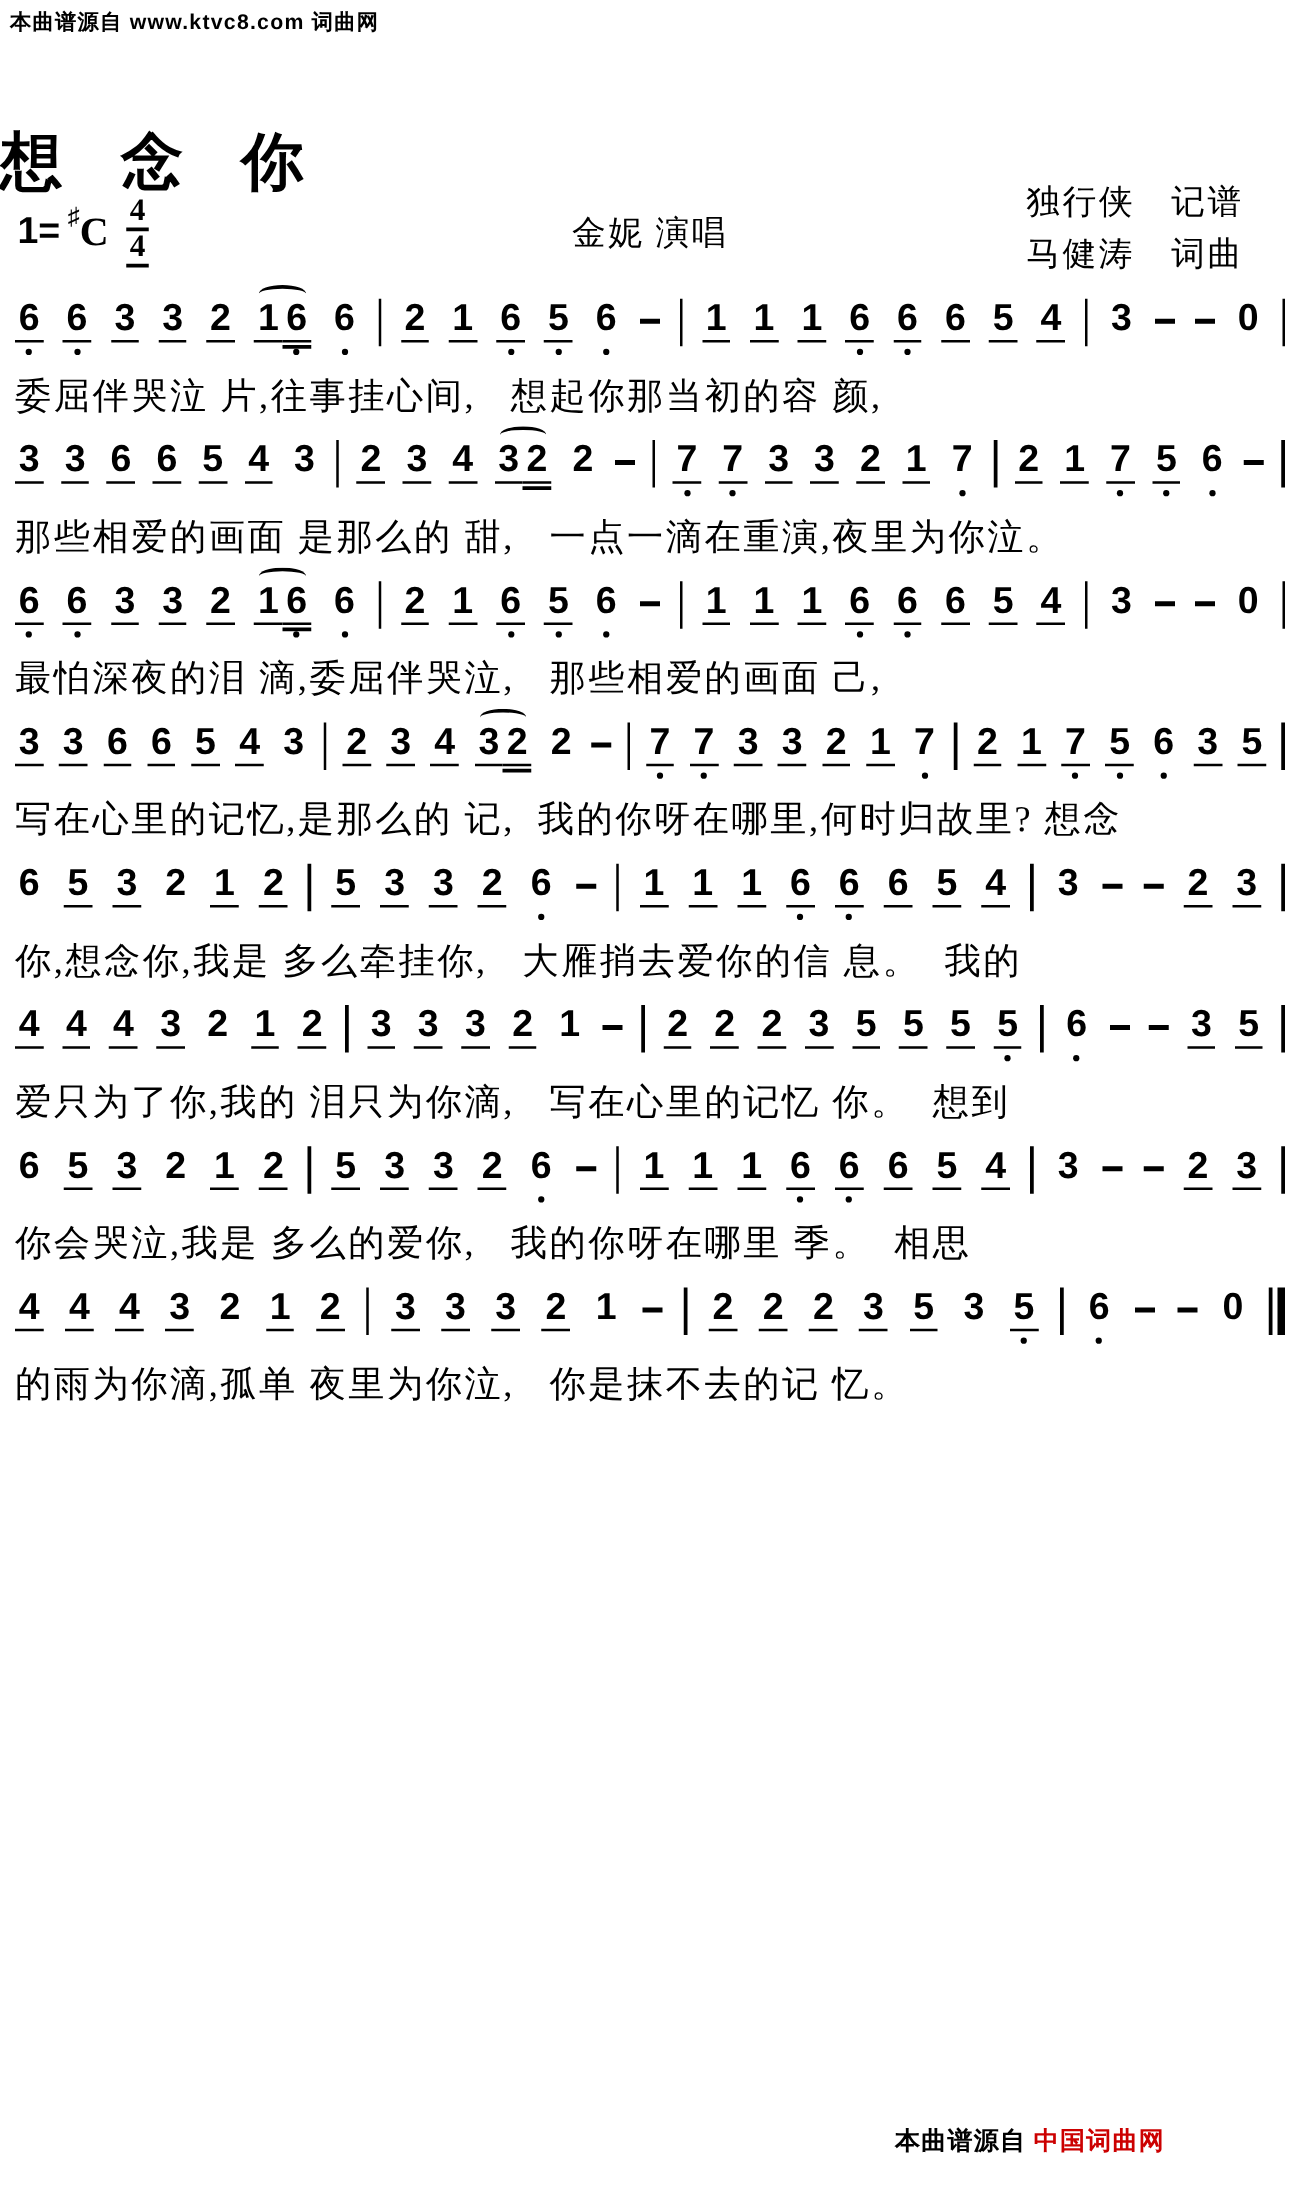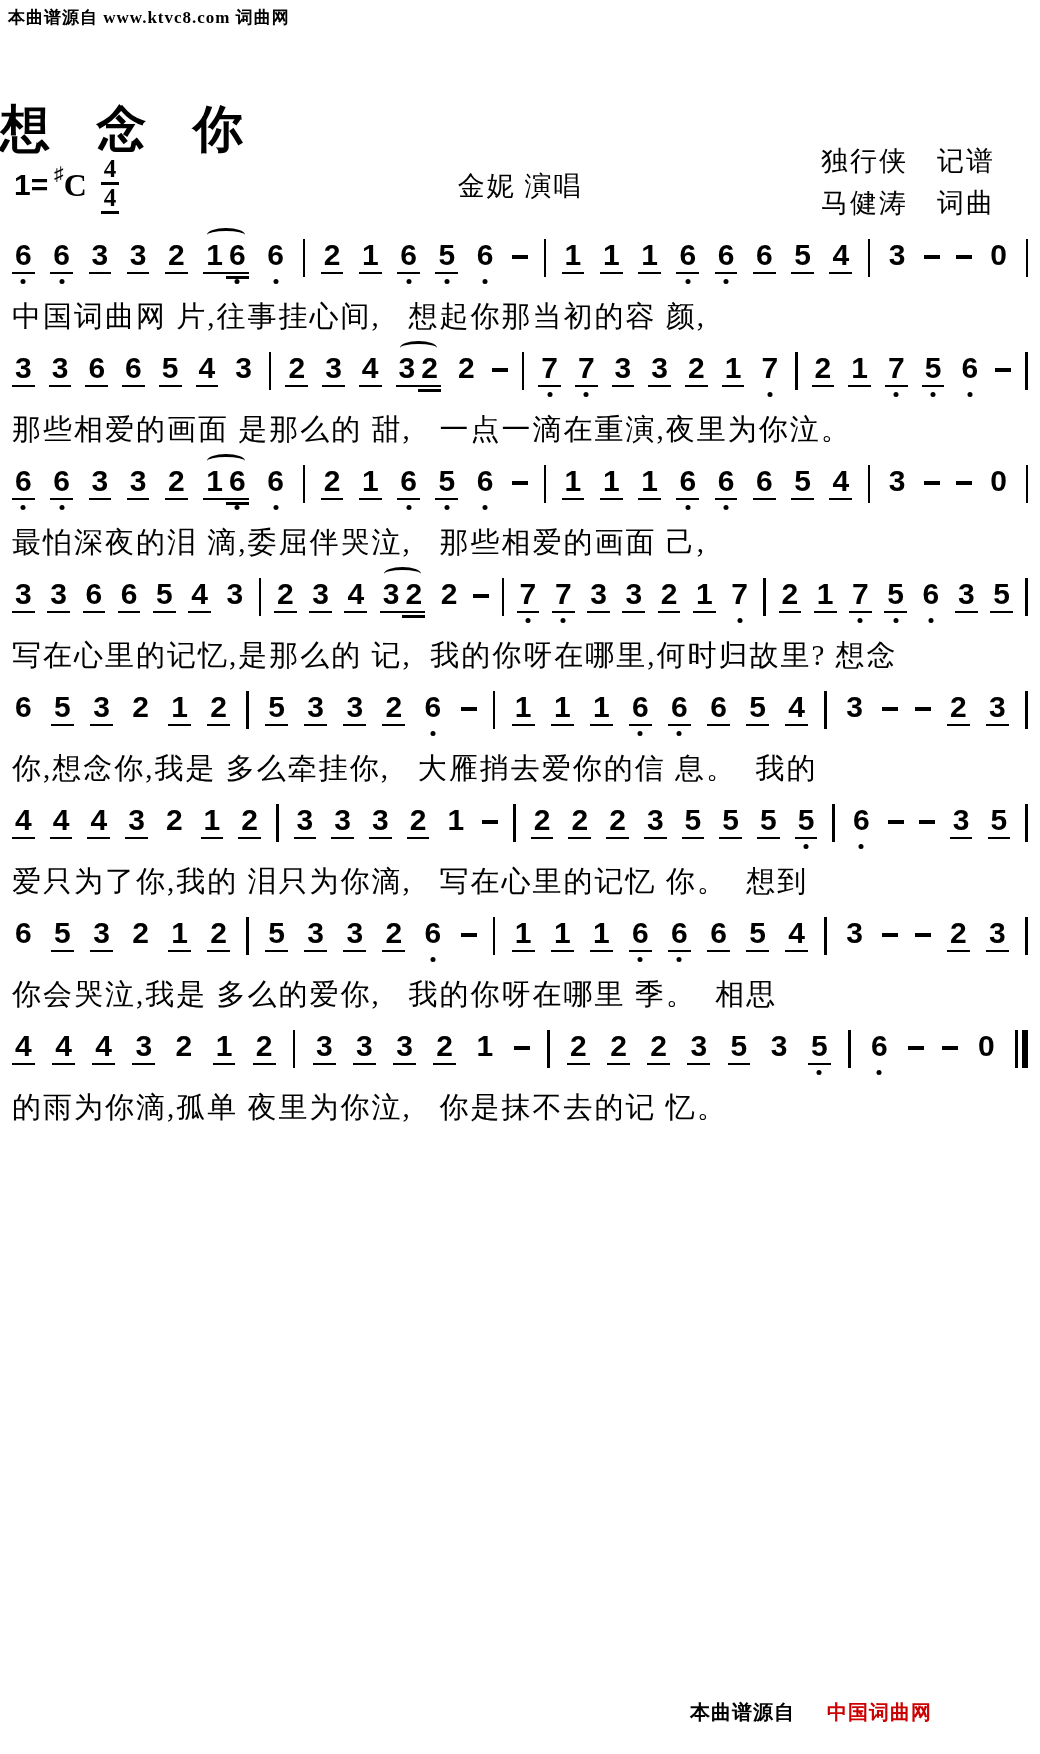--- a/index.html
+++ b/index.html
@@ -4,21 +4,21 @@
 <style>
   html,body{margin:0;padding:0;}
   body{
     width:1040px;height:1754px;background:#ffffff;color:#000;
     position:relative;overflow:hidden;
     font-family:"Liberation Serif", serif;
   }
   
   .top-watermark{
     position:absolute;left:8px;top:6px;
-    font-family:Liberation Serif, serif;
+    font-family:Liberation Sans, sans-serif;
     font-weight:bold;font-size:17px;letter-spacing:1px;
   }
   
   .title{
     position:absolute;top:96px;left:0;width:100%;text-align:left;
     font-size:50px;font-weight:bold;word-spacing:26px;letter-spacing:4px;
   }
   .performer{
     position:absolute;top:168px;left:0;width:100%;text-align:center;
     font-size:27px;letter-spacing:2px;
@@ -61,21 +61,21 @@
   }
   .lyrics-row{
     font-size:29px;letter-spacing:2px;white-space:pre;margin-top:3px;
   }
   
   .footer{
     position:absolute;right:108px;bottom:28px;
     font-family:"Liberation Sans", sans-serif;
     font-weight:bold;font-size:20px;letter-spacing:1px;
   }
-  .footer .site{color:#cc0000;margin-left:32px;text-decoration:none;cursor:pointer;}
+  .footer .site{color:#cc0000;margin-left:6px;text-decoration:none;cursor:pointer;}
 </style>
 </head>
 <body>
 
 <div class="top-watermark">本曲谱源自 www.ktvc8.com 词曲网</div>
 
 <div class="title">想 念 你</div>
 <div class="performer">金妮 演唱</div>
 
 <div class="credits">
@@ -122,21 +122,21 @@
         <span class="note">6<i class="ul u1"></i></span>
         <span class="note">5<i class="ul u1"></i></span>
         <span class="note">4<i class="ul u1"></i></span>
         <span class="bar"></span>
         <span class="note">3</span>
         <span class="dash"></span>
         <span class="dash"></span>
         <span class="note">0</span>
         <span class="bar"></span>
       </div>
-      <div class="lyrics-row">中国词曲网 片,往事挂心间,   想起你那当初的容 颜,</div>
+      <div class="lyrics-row">委屈伴哭泣 片,往事挂心间,   想起你那当初的容 颜,</div>
     </div>
     <div class="system">
       <div class="notes-row">
         <span class="note">3<i class="ul u1"></i></span>
         <span class="note">3<i class="ul u1"></i></span>
         <span class="note">6<i class="ul u1"></i></span>
         <span class="note">6<i class="ul u1"></i></span>
         <span class="note">5<i class="ul u1"></i></span>
         <span class="note">4<i class="ul u1"></i></span>
         <span class="note">3</span>

